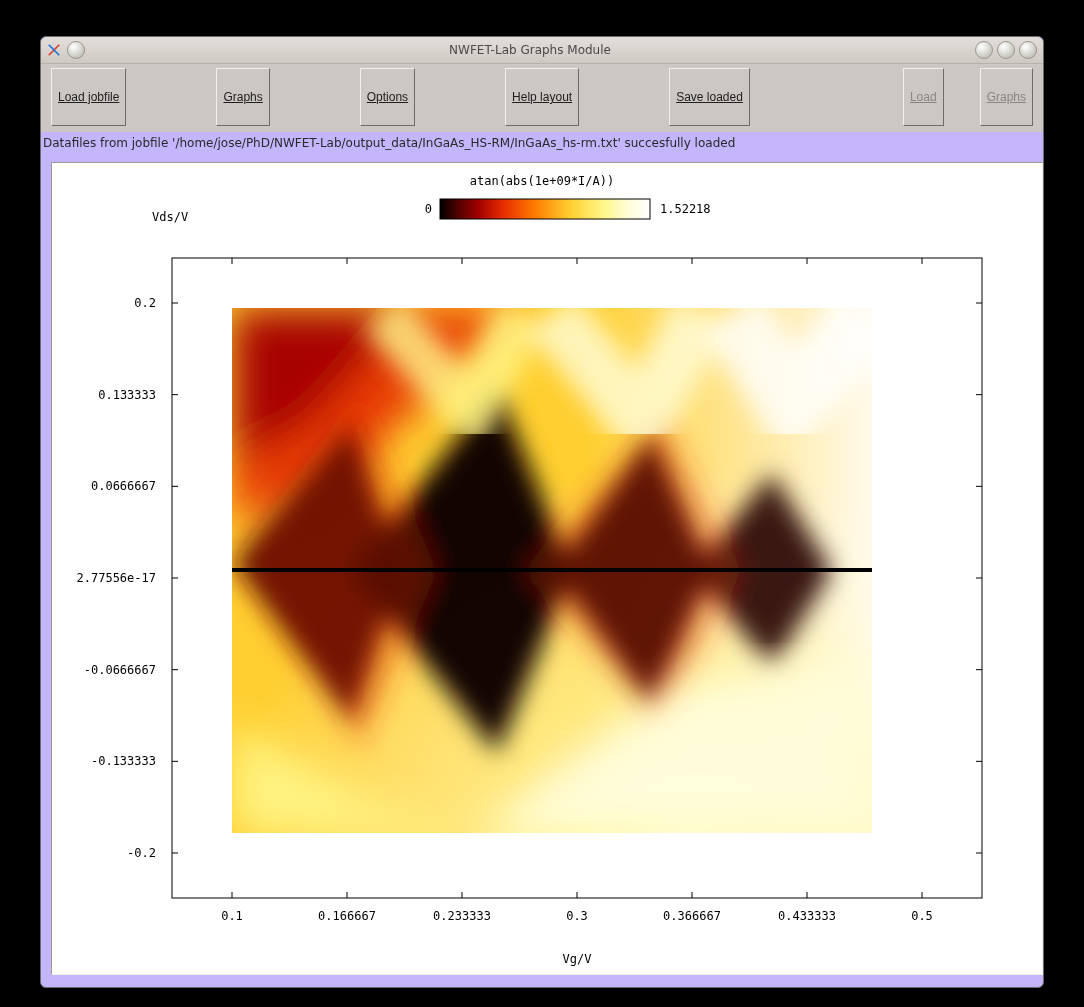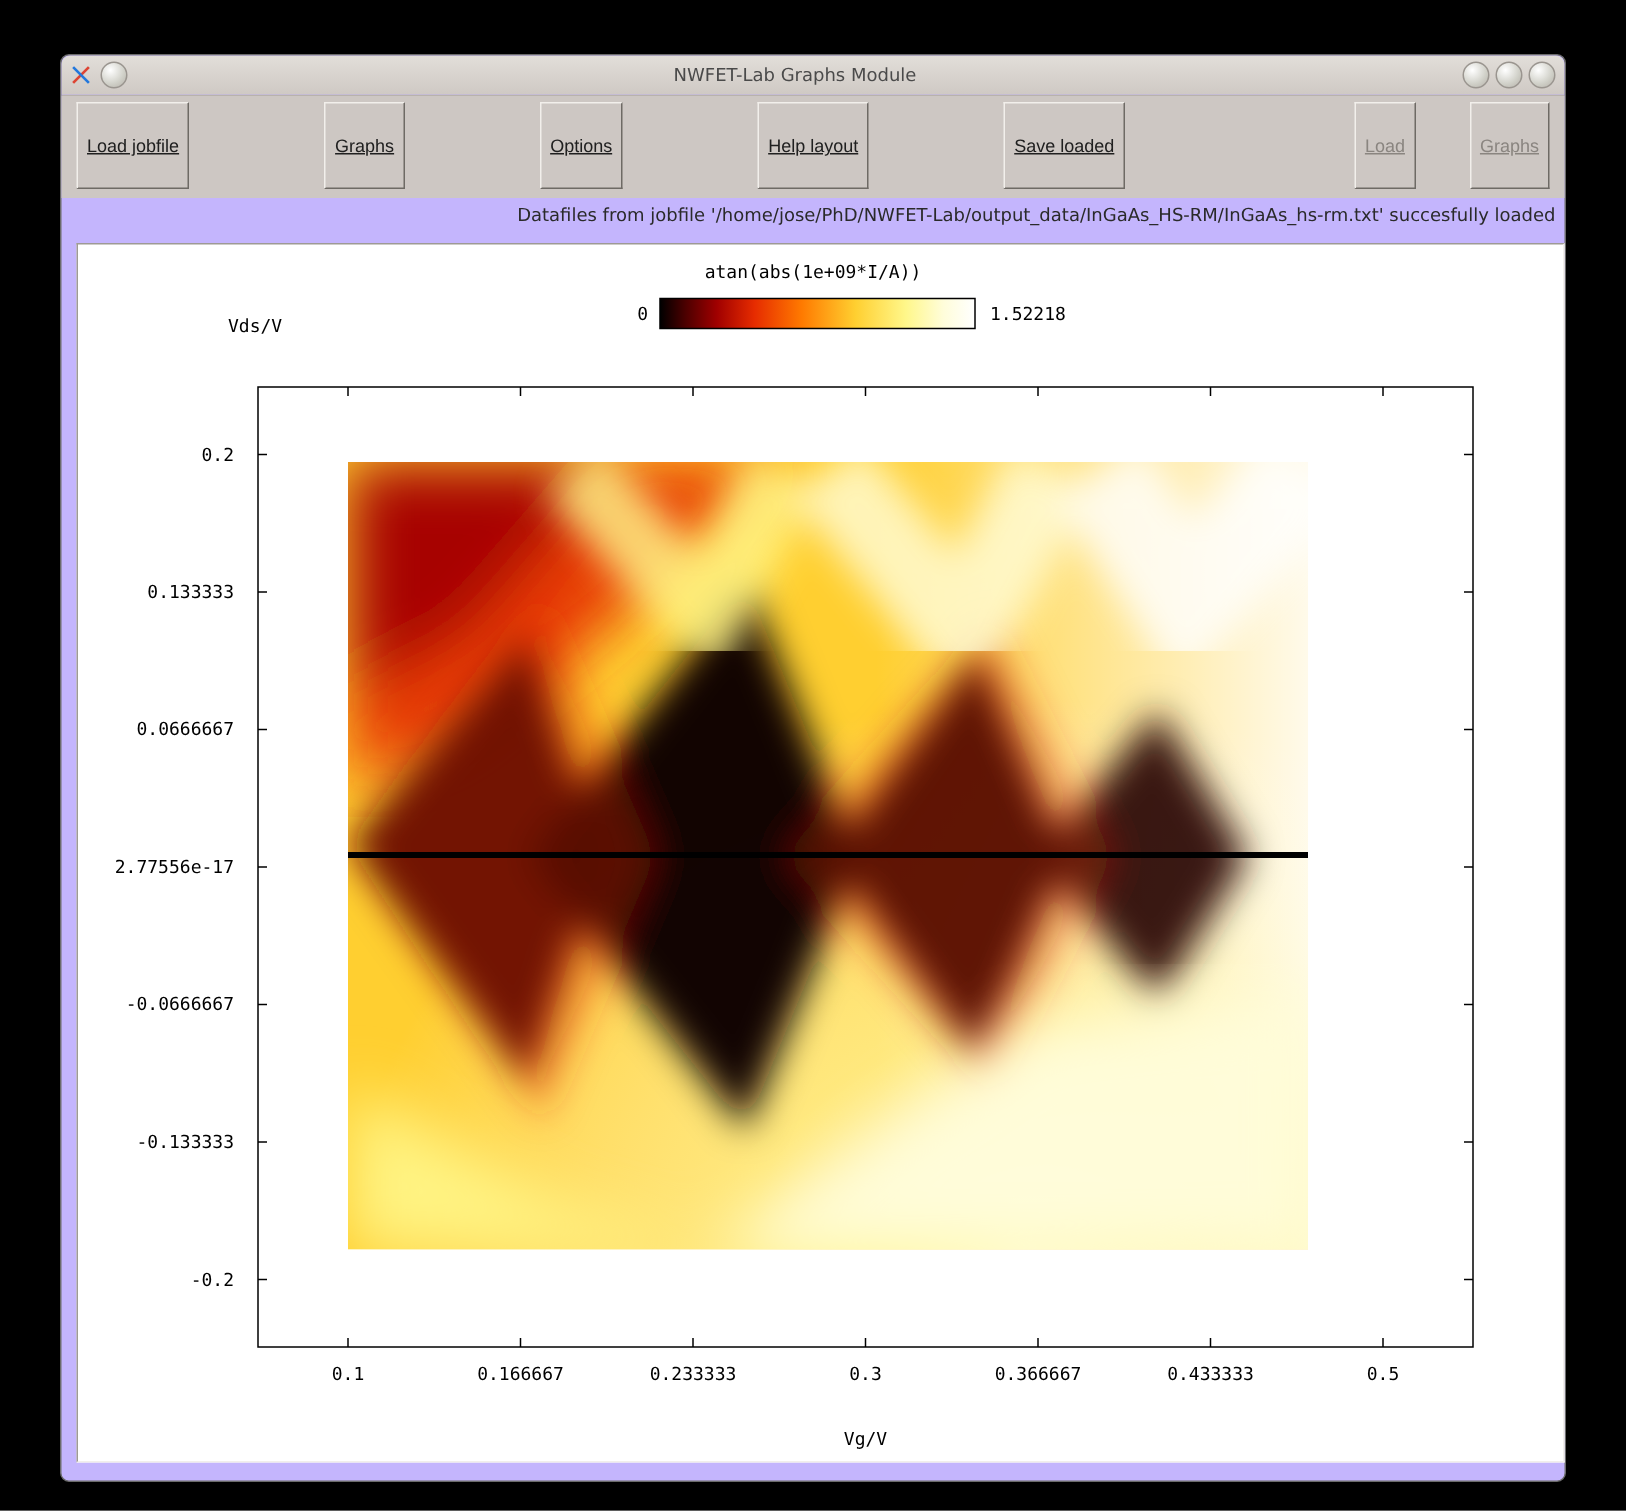--- a/index.html
+++ b/index.html
@@ -74,21 +74,21 @@
       text-underline-offset: 1px;
       cursor: pointer;
     }
     .tbtn.disabled { color: #8a8580; text-decoration: underline; }
     .tgap-md { width: 90px; }
     .tgap-lg { width: 90px; }
     .tspace { flex: 1; }
     .status {
       font-size: 12px;
       color: #2a2a2a;
-      text-align: right;
+      text-align: left;
       padding: 4px 6px 6px 2px;
     }
     .plotpanel {
       flex:1;
       margin: 6px 0 12px 10px;
       background: #ffffff;
       border-top: 1px solid #9e9a94;
       border-left: 1px solid #9e9a94;
       border-right: 1px solid #f2efeb;
       border-bottom: 1px solid #f2efeb;

